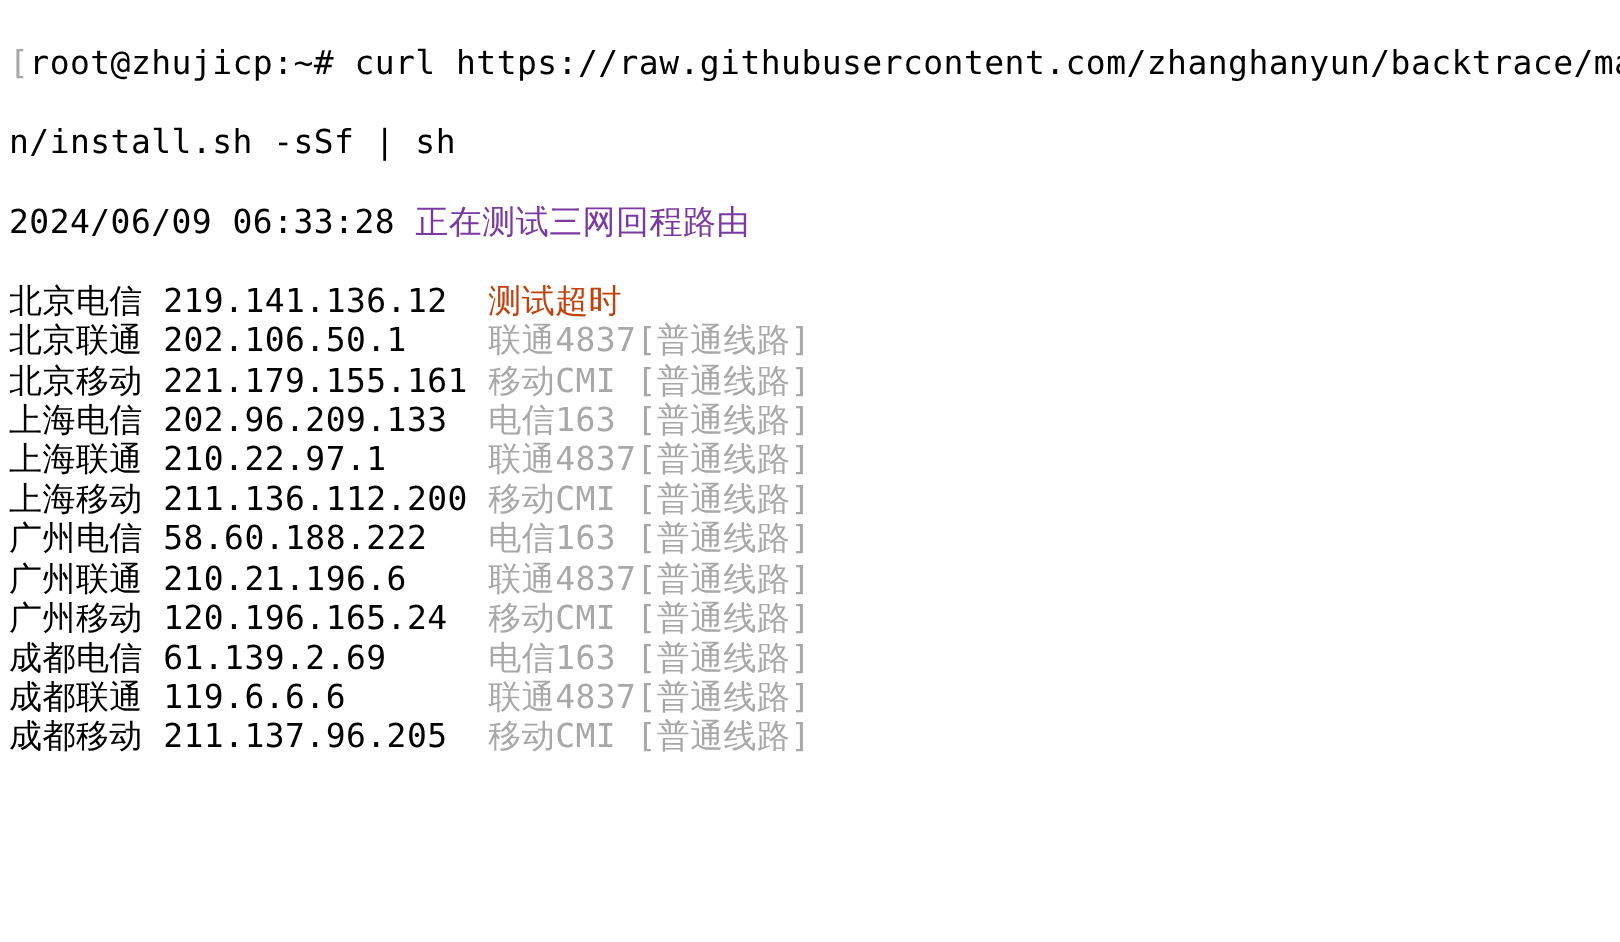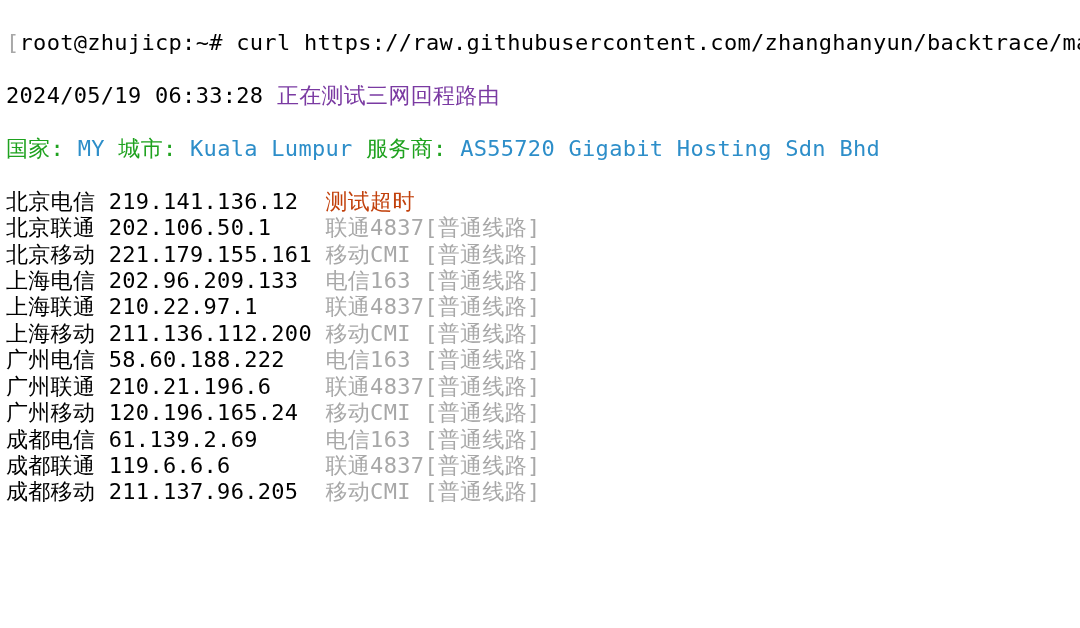--- a/index.html
+++ b/index.html
@@ -25,22 +25,22 @@
   .green  { color: #1fa21f; }
   .cyan   { color: #2d8ec9; }
   .yellow { color: #b3b300; }
   .red    { color: #c2410c; }
 </style>
 </head>
 <body>
 
 <div class="terminal">
 <span class="line"><span class="gray">[</span><span>root@zhujicp:~# curl https://raw.githubusercontent.com/zhanghanyun/backtrace/mai</span></span>
-<span class="line"><span>2024/05/19 06:33:28 </span><span class="purple">正在测试三网回程路由</span></span>
-<span class="line"><span class="green">国家: </span><span class="cyan">MY </span><span class="green">城市: </span><span class="cyan">Kuala Lumpur </span><span class="green">服务商: </span><span class="cyan">AS55720 Gigabit Hosting Sdn Bhd</span></span>
+<span class="line">n/install.sh -sSf | sh</span>
+<span class="line"><span>2024/06/09 06:33:28 </span><span class="purple">正在测试三网回程路由</span></span>
 <span class="line"><span>北京电信 </span><span>219.141.136.12  </span><span class="red">测试超时</span></span><span class="line"><span>北京联通 </span><span>202.106.50.1    </span><span class="gray">联通4837[普通线路]</span></span><span class="line"><span>北京移动 </span><span>221.179.155.161 </span><span class="gray">移动CMI [普通线路]</span></span><span class="line"><span>上海电信 </span><span>202.96.209.133  </span><span class="gray">电信163 [普通线路]</span></span><span class="line"><span>上海联通 </span><span>210.22.97.1     </span><span class="gray">联通4837[普通线路]</span></span><span class="line"><span>上海移动 </span><span>211.136.112.200 </span><span class="gray">移动CMI [普通线路]</span></span><span class="line"><span>广州电信 </span><span>58.60.188.222   </span><span class="gray">电信163 [普通线路]</span></span><span class="line"><span>广州联通 </span><span>210.21.196.6    </span><span class="gray">联通4837[普通线路]</span></span><span class="line"><span>广州移动 </span><span>120.196.165.24  </span><span class="gray">移动CMI [普通线路]</span></span><span class="line"><span>成都电信 </span><span>61.139.2.69     </span><span class="gray">电信163 [普通线路]</span></span><span class="line"><span>成都联通 </span><span>119.6.6.6       </span><span class="gray">联通4837[普通线路]</span></span><span class="line"><span>成都移动 </span><span>211.137.96.205  </span><span class="gray">移动CMI [普通线路]</span></span>
 
 
 
 
 
 
 </div>
 
 </body></html>

